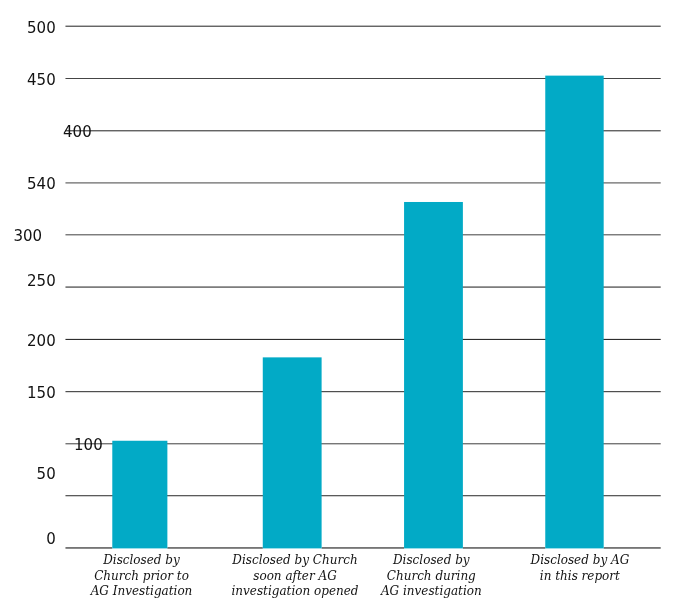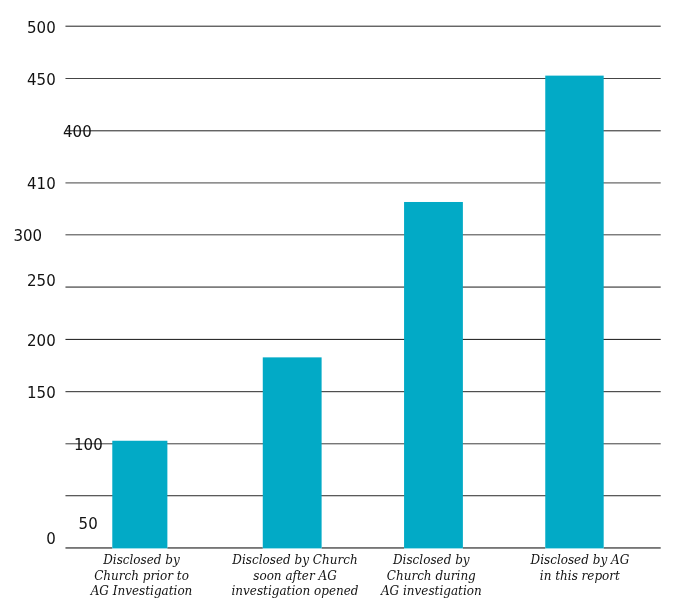--- a/index.html
+++ b/index.html
@@ -103,27 +103,27 @@
           <rect x="603.68" y="548" width="57.030000000000086" height="1" fill="#8b8b8b"></rect>
         </g>
         <rect x="112.29" y="440.75338000000005" width="55.08" height="107.63661999999994" fill="#02aac6"></rect>
         <rect x="262.77" y="357.3661800000001" width="58.84" height="191.0238199999999" fill="#02aac6"></rect>
         <rect x="404.07" y="201.98572000000007" width="58.81" height="346.4042799999999" fill="#02aac6"></rect>
         <rect x="545.26" y="75.62538000000005" width="58.42" height="472.7646199999999" fill="#02aac6"></rect>
       </svg>
   <div class="ylabel" style="top: 20.79px;">500</div>
       <div class="ylabel" style="top: 72.967px;">450</div>
       <div class="ylabel" style="top: 125.144px; padding-left: 36px;">400</div>
-      <div class="ylabel" style="top: 177.321px;">410</div>
+      <div class="ylabel" style="top: 177.321px;">540</div>
       <div class="ylabel" style="top: 229.498px; text-align: center;">300</div>
       <div class="ylabel" style="top: 274px;">250</div>
       <div class="ylabel" style="top: 333.852px;">200</div>
       <div class="ylabel" style="top: 386.029px;">150</div>
       <div class="ylabel" style="top: 438.206px; padding-left: 47px;">100</div>
-      <div class="ylabel" style="top: 517px; padding-left: 42px;">50</div>
+      <div class="ylabel" style="top: 467px;">50</div>
       <div class="ylabel" style="top: 532.26px;">0</div>
       <div class="xlabel" style="left: 51.5px; top: 552.8px;">
         <span>Disclosed by</span>
         <span>Church prior to</span>
         <span>AG Investigation</span>
       </div>
       <div class="xlabel" style="left: 205px; top: 552.8px;">
         <span>Disclosed by Church</span>
         <span>soon after AG</span>
         <span>investigation opened</span>

